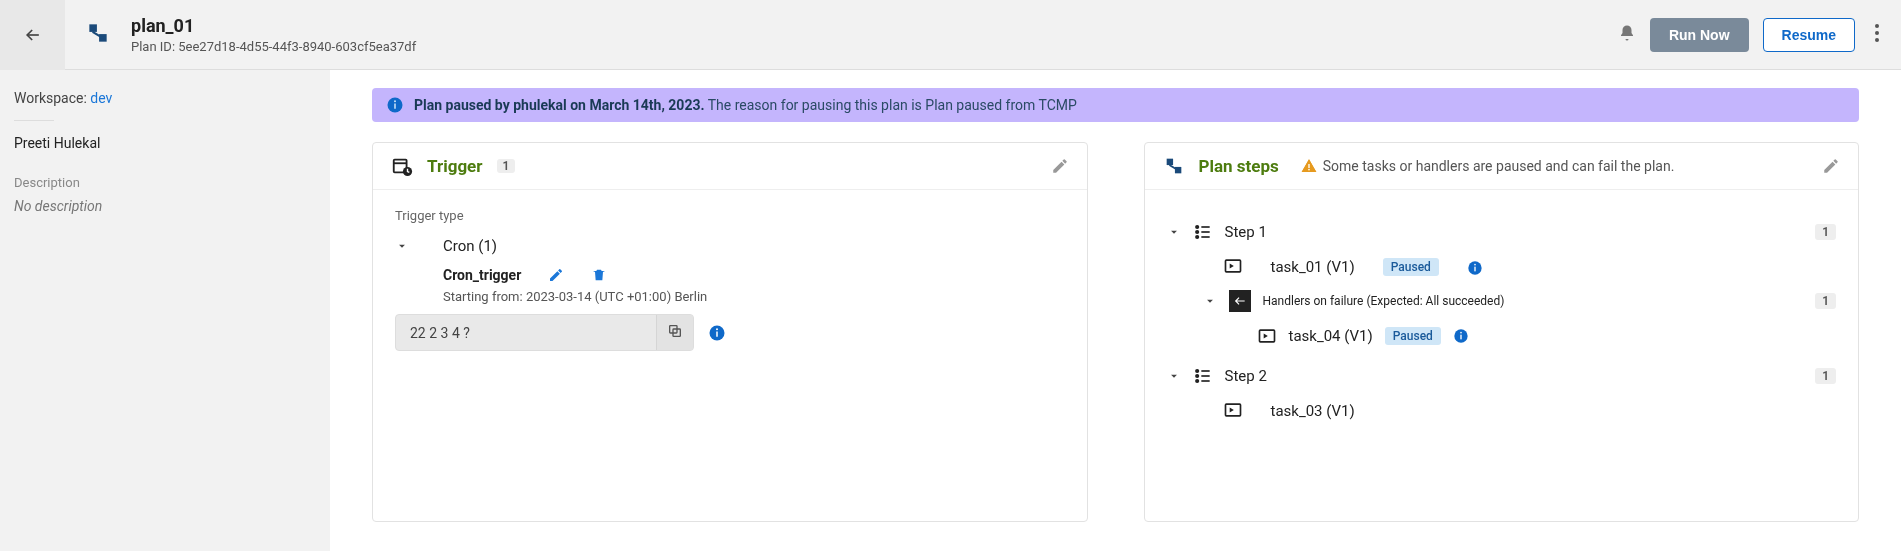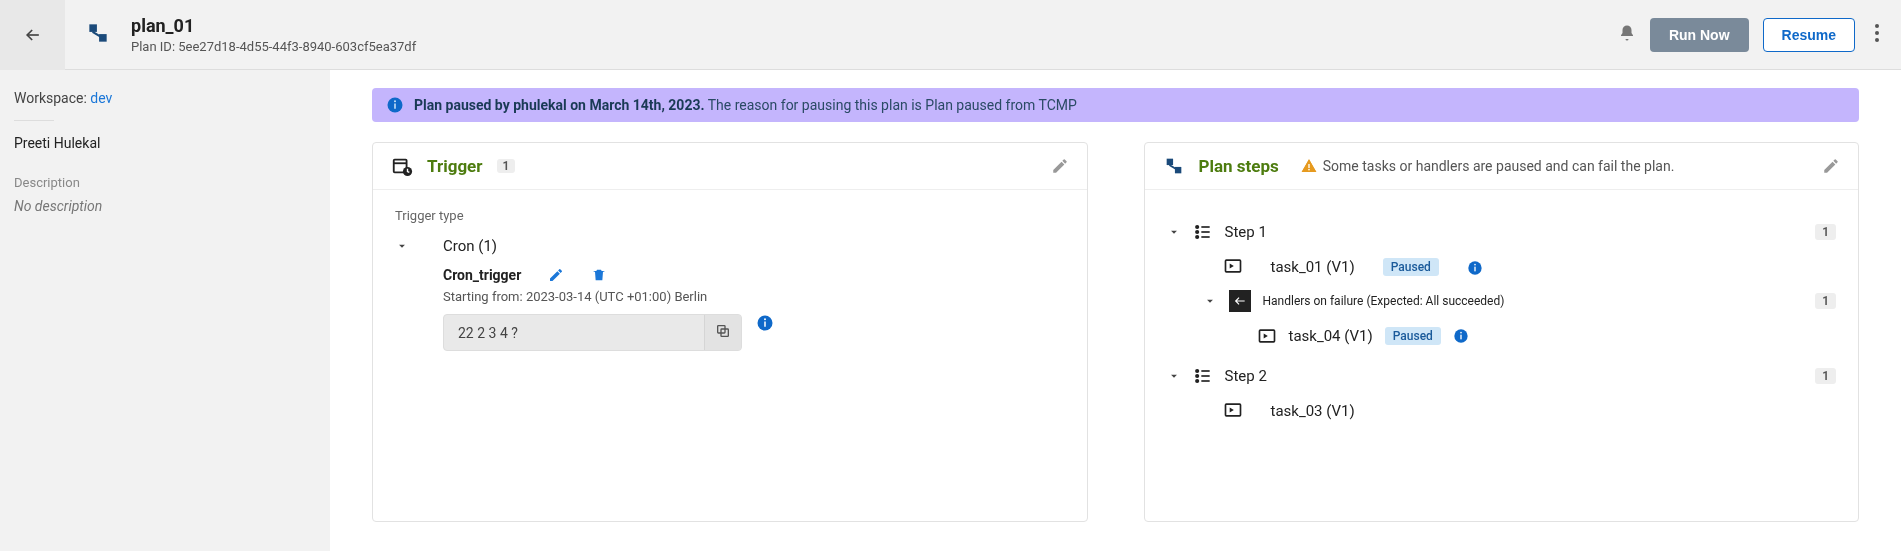--- a/index.html
+++ b/index.html
@@ -120,21 +120,21 @@
   .panel-body { padding: 18px 22px; }
   .field-label { font-size: 13px; color: #666; margin-bottom: 10px; }
   .tree-row { display: flex; align-items: center; gap: 12px; padding: 4px 0; }
   .chev { color: #555; cursor: pointer; }
   .cron-name { font-size: 15px; color: #222; margin-left: 22px; }
   .trigger-name-row { display: flex; align-items: flex-end; gap: 27px; margin-top: 8px; margin-left: 48px; }
   .trigger-name { font-weight: 700; font-size: 14px; }
   .small-icon { color: #1b77d8; cursor: pointer; }
   .trash-icon { color: #1b77d8; cursor: pointer; }
   .starting { font-size: 13px; color: #555; margin-left: 48px; margin-top: 6px; }
-  .cron-box-row { display: flex; gap: 14px; margin-left: 48px; margin-top: 10px; }
+  .cron-box-row { display: flex; align-items: center; gap: 14px; margin-top: 10px; }
   .cron-box {
     display: flex;
     align-items: center;
     background: #e9e9e9;
     border: 1px solid #ddd;
     border-radius: 4px;
     overflow: hidden;
   }
   .cron-expr { padding: 8px 14px; font-size: 14px; color: #444; min-width: 260px; }
   .copy-btn {

